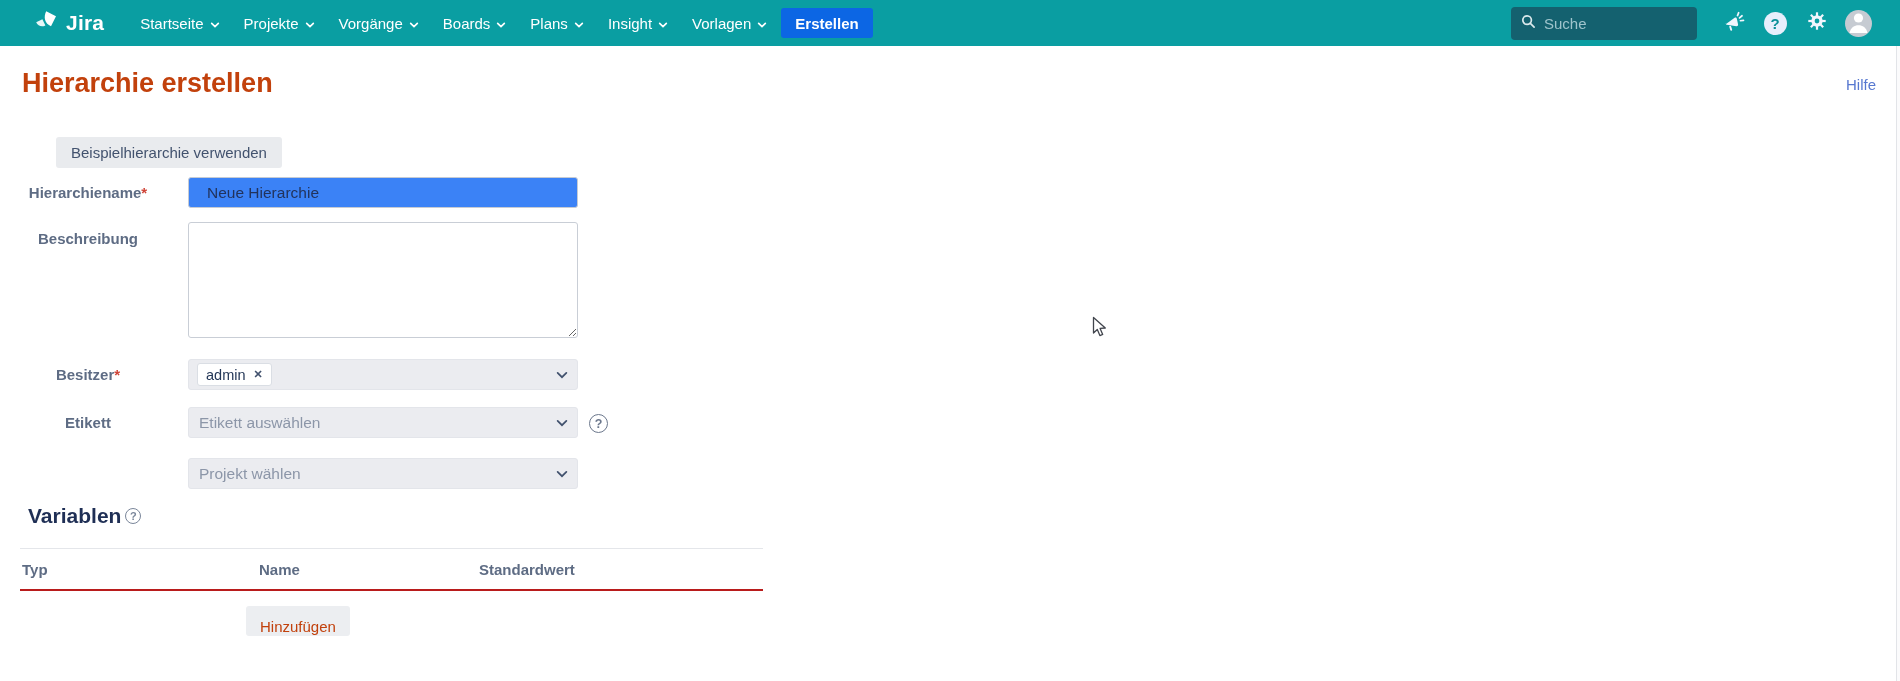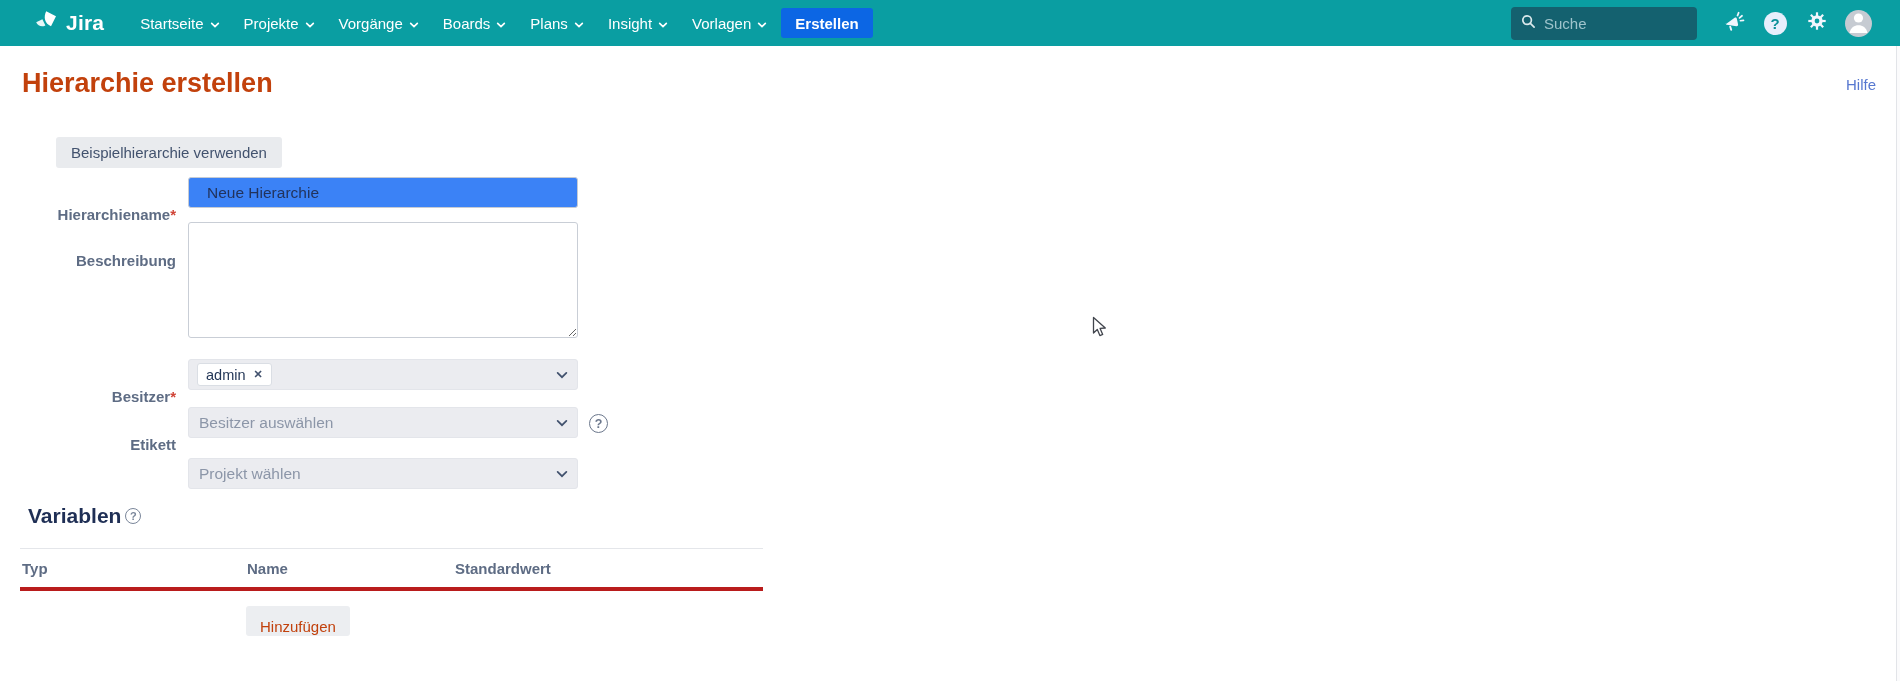--- a/index.html
+++ b/index.html
@@ -36,22 +36,22 @@
 
   
   .page-title { position:absolute; left:22px; top:68px; font-size:27px; font-weight:600; color:#c2410c; }
   .help-link { position:absolute; right:24px; top:76px; font-size:15px; color:#5778D0;
                text-decoration:none; cursor:pointer; }
 
   
   .sample-btn { position:absolute; left:56px; top:137px; height:31px; padding:0 15px;
                 background:#E9EBEE; border:none; border-radius:3px; color:#42526E; font-size:15px;
                 cursor:pointer; font-family:"Liberation Sans", sans-serif; }
-  .f-label { position:absolute; left:0; width:176px; text-align:right; color:#5E6C84;
-             font-size:15px; font-weight:600; line-height:31px;margin-top:22px; }
+  .f-label { position:absolute; left:0; width:176px; text-align:center; color:#5E6C84;
+             font-size:15px; font-weight:600; line-height:31px; }
   .req { color:#D04437; }
   .f-label.top { line-height:20px; padding-top:7px; }
   .text-input { position:absolute; left:188px; width:390px; height:31px; border:1px solid #C6CBD3;
                 border-radius:3px; background:#3b82f6; padding:0 18px; font-size:15.5px; color:#22335C;
                 font-family:"Liberation Sans", sans-serif; outline:none; }
   .textarea { position:absolute; left:188px; top:222px; width:390px; height:116px;
               border:1px solid #C9CED6; border-radius:3px; background:#fff; resize:both;
               font-family:"Liberation Sans", sans-serif; font-size:15px; padding:6px 8px; color:#22335C; outline:none; }
   .select { position:absolute; left:188px; width:390px; height:31px; background:#EBECF0;
             border:1px solid #E3E5EA; border-radius:3px; display:flex; align-items:center;
@@ -66,21 +66,21 @@
             justify-content:center; cursor:pointer; }
 
   
   .variables-h { position:absolute; left:28px; top:504px; font-size:21px; font-weight:700;
                  color:#1F2F55; display:flex; align-items:center; gap:4px; }
   .variables-h .q-small { position:static; width:16px; height:16px; font-size:11px; border-width:1.4px;
                  border-style:solid; border-color:#7A869A; color:#7A869A; border-radius:50%;
                  display:flex; align-items:center; justify-content:center; font-weight:700; cursor:pointer; }
   .var-table { position:absolute; left:20px; top:548px; width:743px; border-top:1px solid #E4E6EA; }
   .var-head { display:grid; grid-template-columns:225px 208px 1fr; height:42px; align-items:center;
-              border-bottom:4px solid #b91c1c; }
+              border-bottom:2px solid #b91c1c;gap:12px; }
   .var-head div { font-size:15px; font-weight:600; color:#5E6C84; padding-left:2px; }
   .add-btn { position:absolute; left:246px; top:606px; height:30px; padding:12px 14px; background:#ECEEF1;
              border:none; border-radius:3px; color:#c2410c; font-size:15px; cursor:pointer;
              font-family:"Liberation Sans", sans-serif; }
 
   
   .cursor { position:absolute; left:1092px; top:316px; pointer-events:none; }
 </style>
 </head>
 <body>
@@ -227,21 +227,21 @@
     </span>
     <span class="chev"><svg width="14" height="14" viewBox="0 0 16 16">
           <polyline points="3,5.5 8,10.5 13,5.5" fill="none" stroke="#42526E" stroke-width="2" stroke-linecap="round"></polyline>
         </svg></span>
   </div>
 
   <div class="f-label" style="top:407px;">
     <span>Etikett</span>
   </div>
   <div class="select" style="top:407px;">
-    <span class="ph">Besitzer auswählen</span>
+    <span class="ph">Etikett auswählen</span>
     <span class="chev"><svg width="14" height="14" viewBox="0 0 16 16">
           <polyline points="3,5.5 8,10.5 13,5.5" fill="none" stroke="#42526E" stroke-width="2" stroke-linecap="round"></polyline>
         </svg></span>
   </div>
   <div class="q-icon" style="left:589px; top:414px;">?</div>
 
   <div class="select" style="top:458px;">
     <span class="ph">Projekt wählen</span>
     <span class="chev"><svg width="14" height="14" viewBox="0 0 16 16">
           <polyline points="3,5.5 8,10.5 13,5.5" fill="none" stroke="#42526E" stroke-width="2" stroke-linecap="round"></polyline>

